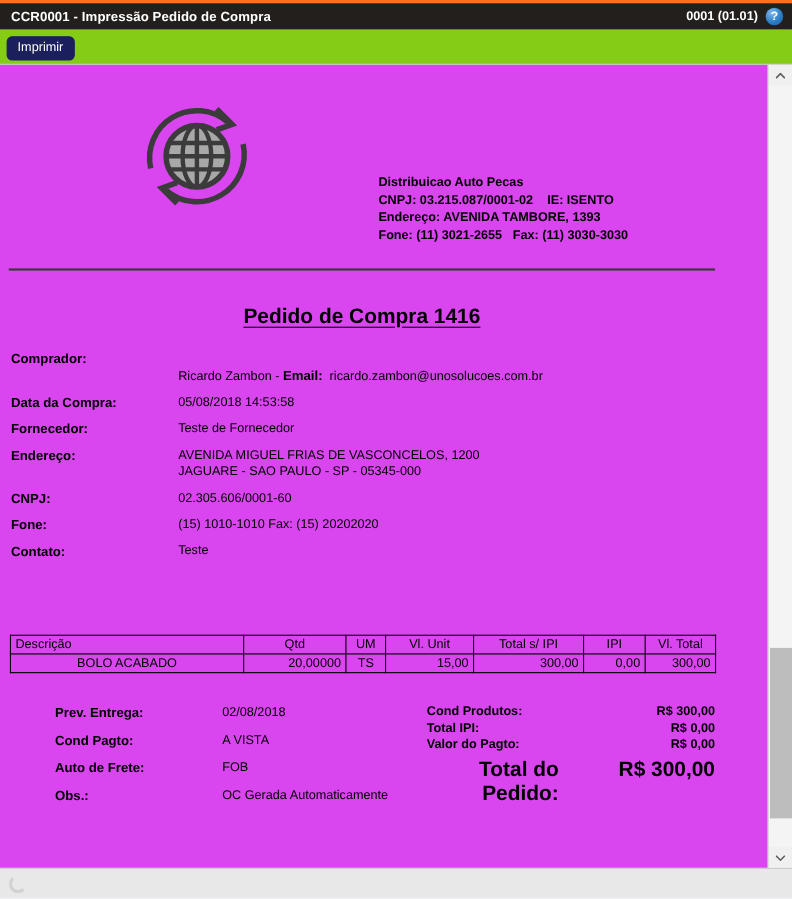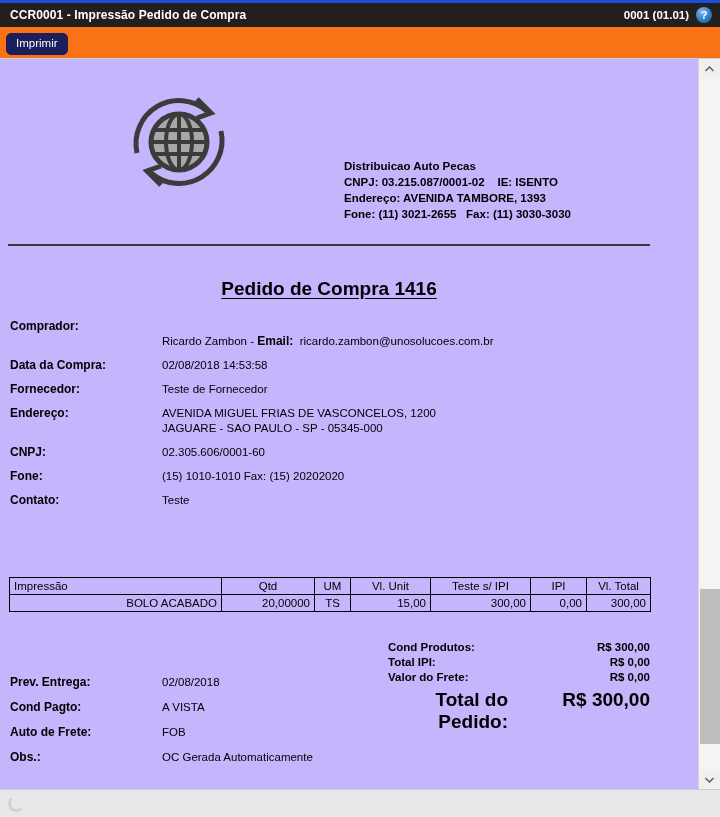--- a/index.html
+++ b/index.html
@@ -18,21 +18,21 @@
     background: #ffffff;
   }
 
   
   .titlebar {
     position: absolute;
     top: 0; left: 0;
     width: 720px;
     height: 27px;
     background: #231f1c;
-    border-top: 3px solid #1d4ed8;
+    border-top: 3px solid #f97316;
     display: flex;
     align-items: center;
     padding: 0 8px 0 10px;
   }
   .titlebar-title {
     color: #ffffff;
     font-size: 12px;
     font-weight: bold;
     letter-spacing: 0.1px;
     white-space: nowrap;
@@ -62,21 +62,21 @@
     line-height: 1;
     cursor: pointer;
   }
 
   
   .toolbar {
     position: absolute;
     top: 27px; left: 0;
     width: 720px;
     height: 32px;
-    background: #f97316;
+    background: #84cc16;
     border-bottom: 1px solid #cfcfcf;
   }
   .btn {
     position: absolute;
     top: 6px;
     background: #1b1f5c;
     color: #ffffff;
     border: 1px solid #1b1f5c;
     border-radius: 5px;
     font-family: "Liberation Sans", sans-serif;
@@ -124,21 +124,21 @@
     font-size: 8px;
     line-height: 1;
   }
 
   
   .docarea {
     position: absolute;
     top: 59px; left: 0;
     width: 698px;
     height: 730px;
-    background: #c4b5fd;
+    background: #d946ef;
     overflow: hidden;
   }
 
   
   .letterhead {
     position: relative;
     height: 165px;
   }
   .logo {
     position: absolute;
@@ -224,21 +224,21 @@
     font-weight: normal;
     height: 17px;
     padding: 0 4px;
     line-height: 15px;
     overflow: hidden;
     white-space: nowrap;
   }
   .items-table th { text-align: center; }
   .items-table th.col-desc { text-align: left; }
   .items-table td { text-align: right; }
-  .items-table td.col-desc { text-align: right; }
+  .items-table td.col-desc { text-align: center; }
   .items-table td.col-um { text-align: center; }
   .c-desc { width: 212px; }
   .c-qtd  { width: 93px; }
   .c-um   { width: 36px; }
   .c-unit { width: 80px; }
   .c-tsipi{ width: 100px; }
   .c-ipi  { width: 56px; }
   .c-total{ width: 64px; }
 
   
@@ -277,22 +277,23 @@
     font-size: 19px;
     font-weight: bold;
     color: #000000;
     line-height: 22px;
     white-space: nowrap;
   }
 
   
   .footer-fields {
     position: absolute;
-    left: 0; top: 616px;
+    left: 0; top: 582px;
     width: 660px;
+    padding-left: 40px;
   }
   .footer-fields .frow { margin-bottom: 10px; }
 
   
   .vscroll {
     position: absolute;
     top: 59px; right: 0;
     width: 22px;
     height: 730px;
     background: #f4f4f4;
@@ -406,21 +407,21 @@
 
       <div class="frow">
         <div class="flabel">Comprador:</div>
         <div class="fvalue">
           <span>Ricardo Zambon</span><span> - </span><span class="inline-label">Email:</span>&nbsp;&nbsp;<span>ricardo.zambon@unosolucoes.com.br</span>
         </div>
       </div>
 
       <div class="frow">
         <div class="flabel">Data da Compra:</div>
-        <div class="fvalue">02/08/2018 14:53:58</div>
+        <div class="fvalue">05/08/2018 14:53:58</div>
       </div>
 
       <div class="frow">
         <div class="flabel">Fornecedor:</div>
         <div class="fvalue">Teste de Fornecedor</div>
       </div>
 
       <div class="frow">
         <div class="flabel">Endereço:</div>
         <div class="fvalue">AVENIDA MIGUEL FRIAS DE VASCONCELOS, 1200
@@ -449,25 +450,25 @@
         <col class="c-desc">
           <col class="c-qtd">
           <col class="c-um">
           <col class="c-unit">
         <col class="c-tsipi">
           <col class="c-ipi">
           <col class="c-total">
       </colgroup>
       <thead>
         <tr>
-          <th class="col-desc">Impressão</th>
+          <th class="col-desc">Descrição</th>
           <th>Qtd</th>
           <th>UM</th>
           <th>Vl. Unit</th>
-          <th>Teste s/ IPI</th>
+          <th>Total s/ IPI</th>
           <th>IPI</th>
           <th>Vl. Total</th>
         </tr>
       </thead>
       <tbody>
         <tr>
           <td class="col-desc">BOLO ACABADO</td>
           <td>20,00000</td>
           <td class="col-um">TS</td>
           <td>15,00</td>
@@ -481,21 +482,21 @@
     <div class="totals">
       <div class="trow">
         <span class="tlabel">Cond Produtos:</span>
         <span class="tval">R$ 300,00</span>
       </div>
       <div class="trow">
         <span class="tlabel">Total IPI:</span>
         <span class="tval">R$ 0,00</span>
       </div>
       <div class="trow">
-        <span class="tlabel">Valor do Frete:</span>
+        <span class="tlabel">Valor do Pagto:</span>
         <span class="tval">R$ 0,00</span>
       </div>
       <div class="grand">
         <span class="grand-label">Total do Pedido:</span>
         <span class="grand-value">R$ 300,00</span>
       </div>
     </div>
 
     <div class="footer-fields">
       <div class="frow">

